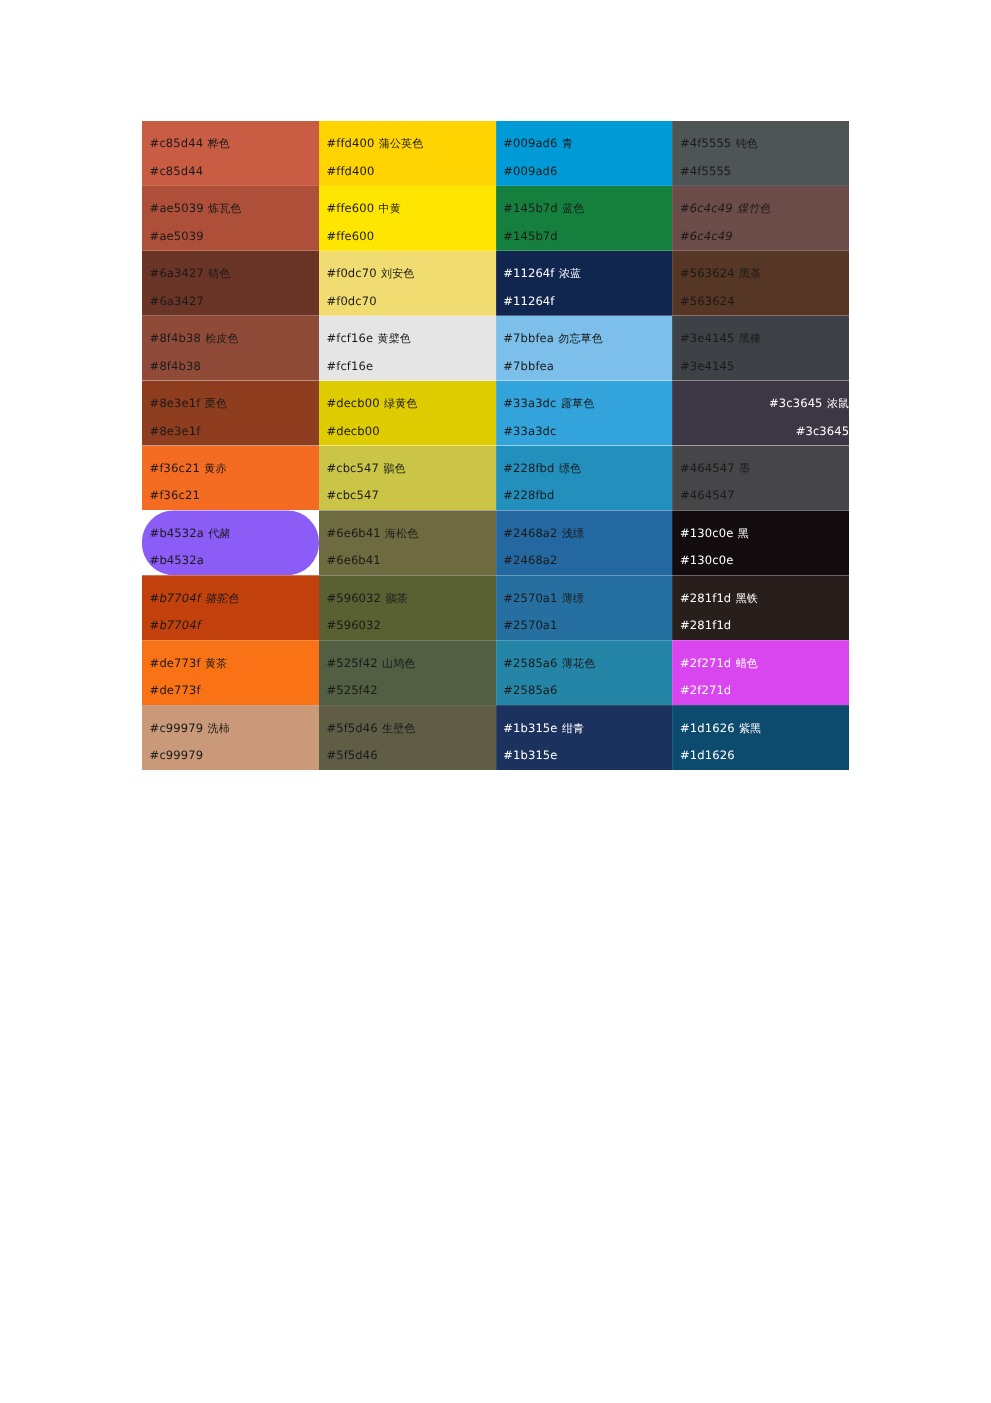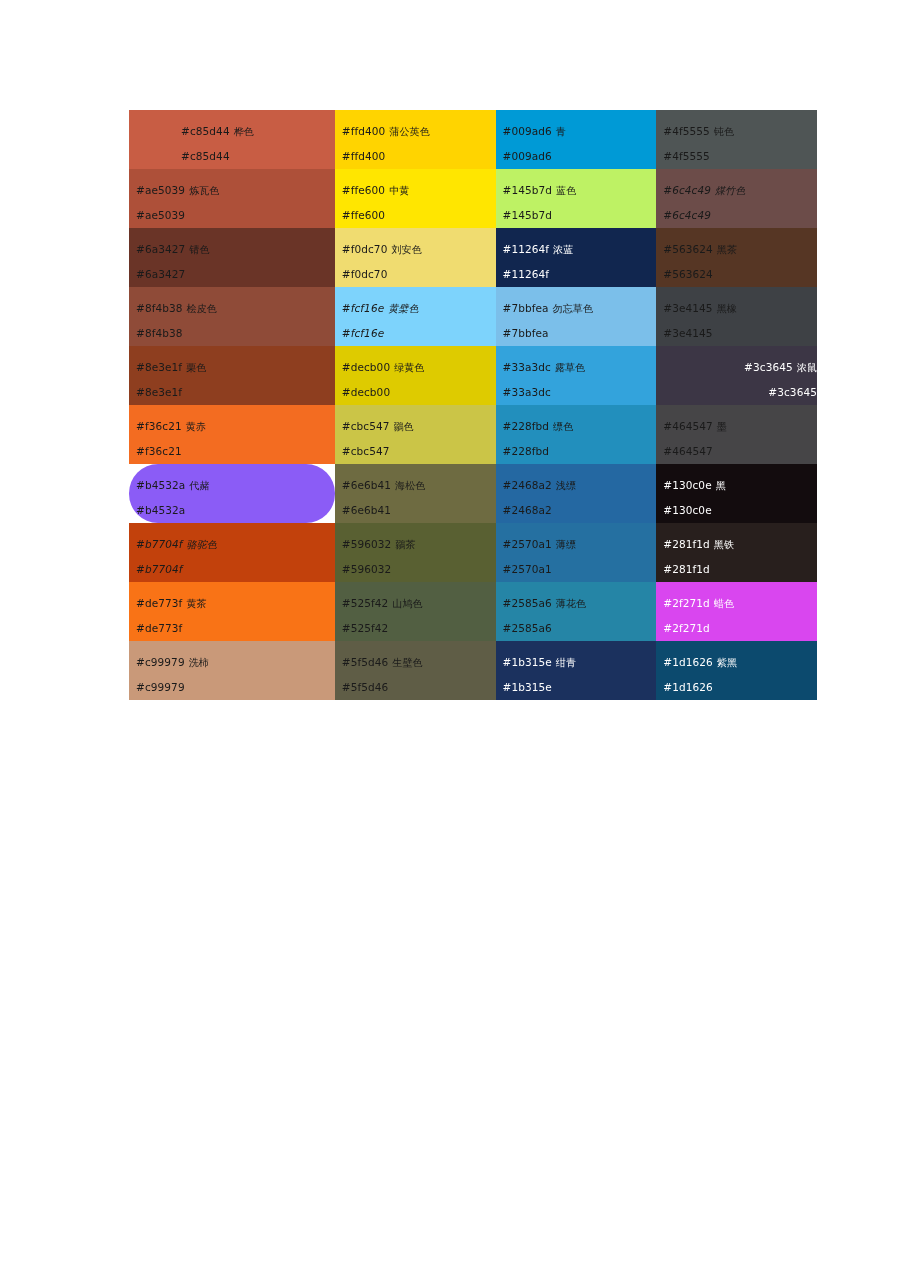--- a/index.html
+++ b/index.html
@@ -62,21 +62,21 @@
   .txt-dark .line { color: #1a1a1a; }
   .txt-light .line { color: #ffffff; }
 </style>
 </head>
 <body>
 
 <div class="page">
   <table class="palette-table">
     <tbody>
         <tr>
-          <td style="background: rgb(200, 93, 68); padding-left: 45px;">
+          <td style="background: rgb(200, 93, 68);">
             <div class="cell-inner txt-dark">
               <span class="line"><span class="hexcode">#c85d44</span><span class="cname">桦色</span></span>
               <span class="line hexcode">#c85d44</span>
             </div>
           </td>
           <td style="background: rgb(255, 212, 0);">
             <div class="cell-inner txt-dark">
               <span class="line"><span class="hexcode">#ffd400</span><span class="cname">蒲公英色</span></span>
               <span class="line hexcode">#ffd400</span>
             </div>
@@ -100,21 +100,21 @@
               <span class="line"><span class="hexcode">#ae5039</span><span class="cname">炼瓦色</span></span>
               <span class="line hexcode">#ae5039</span>
             </div>
           </td>
           <td style="background: rgb(255, 230, 0);">
             <div class="cell-inner txt-dark">
               <span class="line"><span class="hexcode">#ffe600</span><span class="cname">中黄</span></span>
               <span class="line hexcode">#ffe600</span>
             </div>
           </td>
-          <td style="background: #bef264;">
+          <td style="background: #15803d;">
             <div class="cell-inner txt-dark">
               <span class="line"><span class="hexcode">#145b7d</span><span class="cname">蓝色</span></span>
               <span class="line hexcode">#145b7d</span>
             </div>
           </td>
           <td style="background: rgb(108, 76, 73); font-style: italic;">
             <div class="cell-inner txt-dark">
               <span class="line"><span class="hexcode">#6c4c49</span><span class="cname">煤竹色</span></span>
               <span class="line hexcode">#6c4c49</span>
             </div>
@@ -146,21 +146,21 @@
             </div>
           </td>
         </tr>
         <tr>
           <td style="background: rgb(143, 75, 56);">
             <div class="cell-inner txt-dark">
               <span class="line"><span class="hexcode">#8f4b38</span><span class="cname">桧皮色</span></span>
               <span class="line hexcode">#8f4b38</span>
             </div>
           </td>
-          <td style="background: #7dd3fc; font-style: italic;">
+          <td style="background: #e5e5e5;">
             <div class="cell-inner txt-dark">
               <span class="line"><span class="hexcode">#fcf16e</span><span class="cname">黄檗色</span></span>
               <span class="line hexcode">#fcf16e</span>
             </div>
           </td>
           <td style="background: rgb(123, 191, 234);">
             <div class="cell-inner txt-dark">
               <span class="line"><span class="hexcode">#7bbfea</span><span class="cname">勿忘草色</span></span>
               <span class="line hexcode">#7bbfea</span>
             </div>

